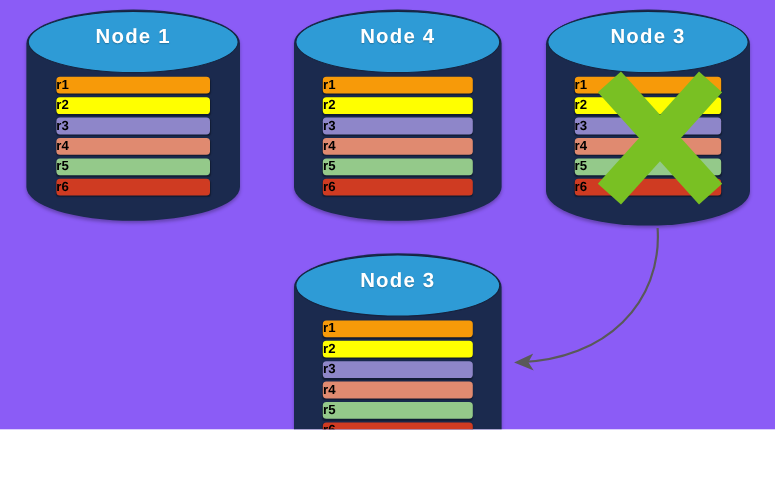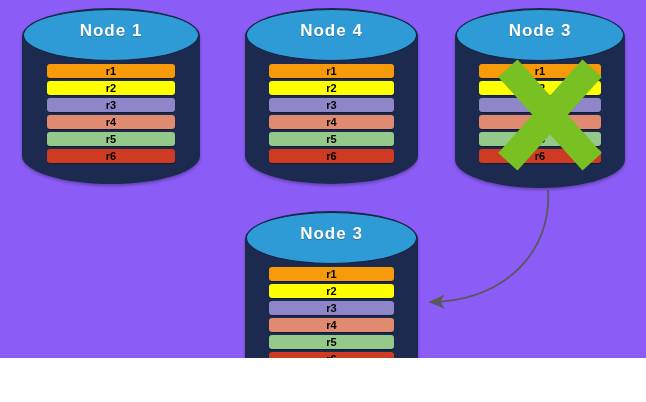--- a/index.html
+++ b/index.html
@@ -62,21 +62,21 @@
     flex-direction: column;
     gap: 3px;
   }
   .row {
     height: 14px;
     border-radius: 3px;
     color: #000000;
     font-weight: bold;
     font-size: 11px;
     line-height: 14px;
-    text-align: center;
+    text-align: left;
     box-shadow: 0 1px 1px rgba(0,0,0,0.35);
   }
 
   
   .x-mark {
     position: absolute;
     pointer-events: none;
   }
   .x-bar {
     position: absolute;

